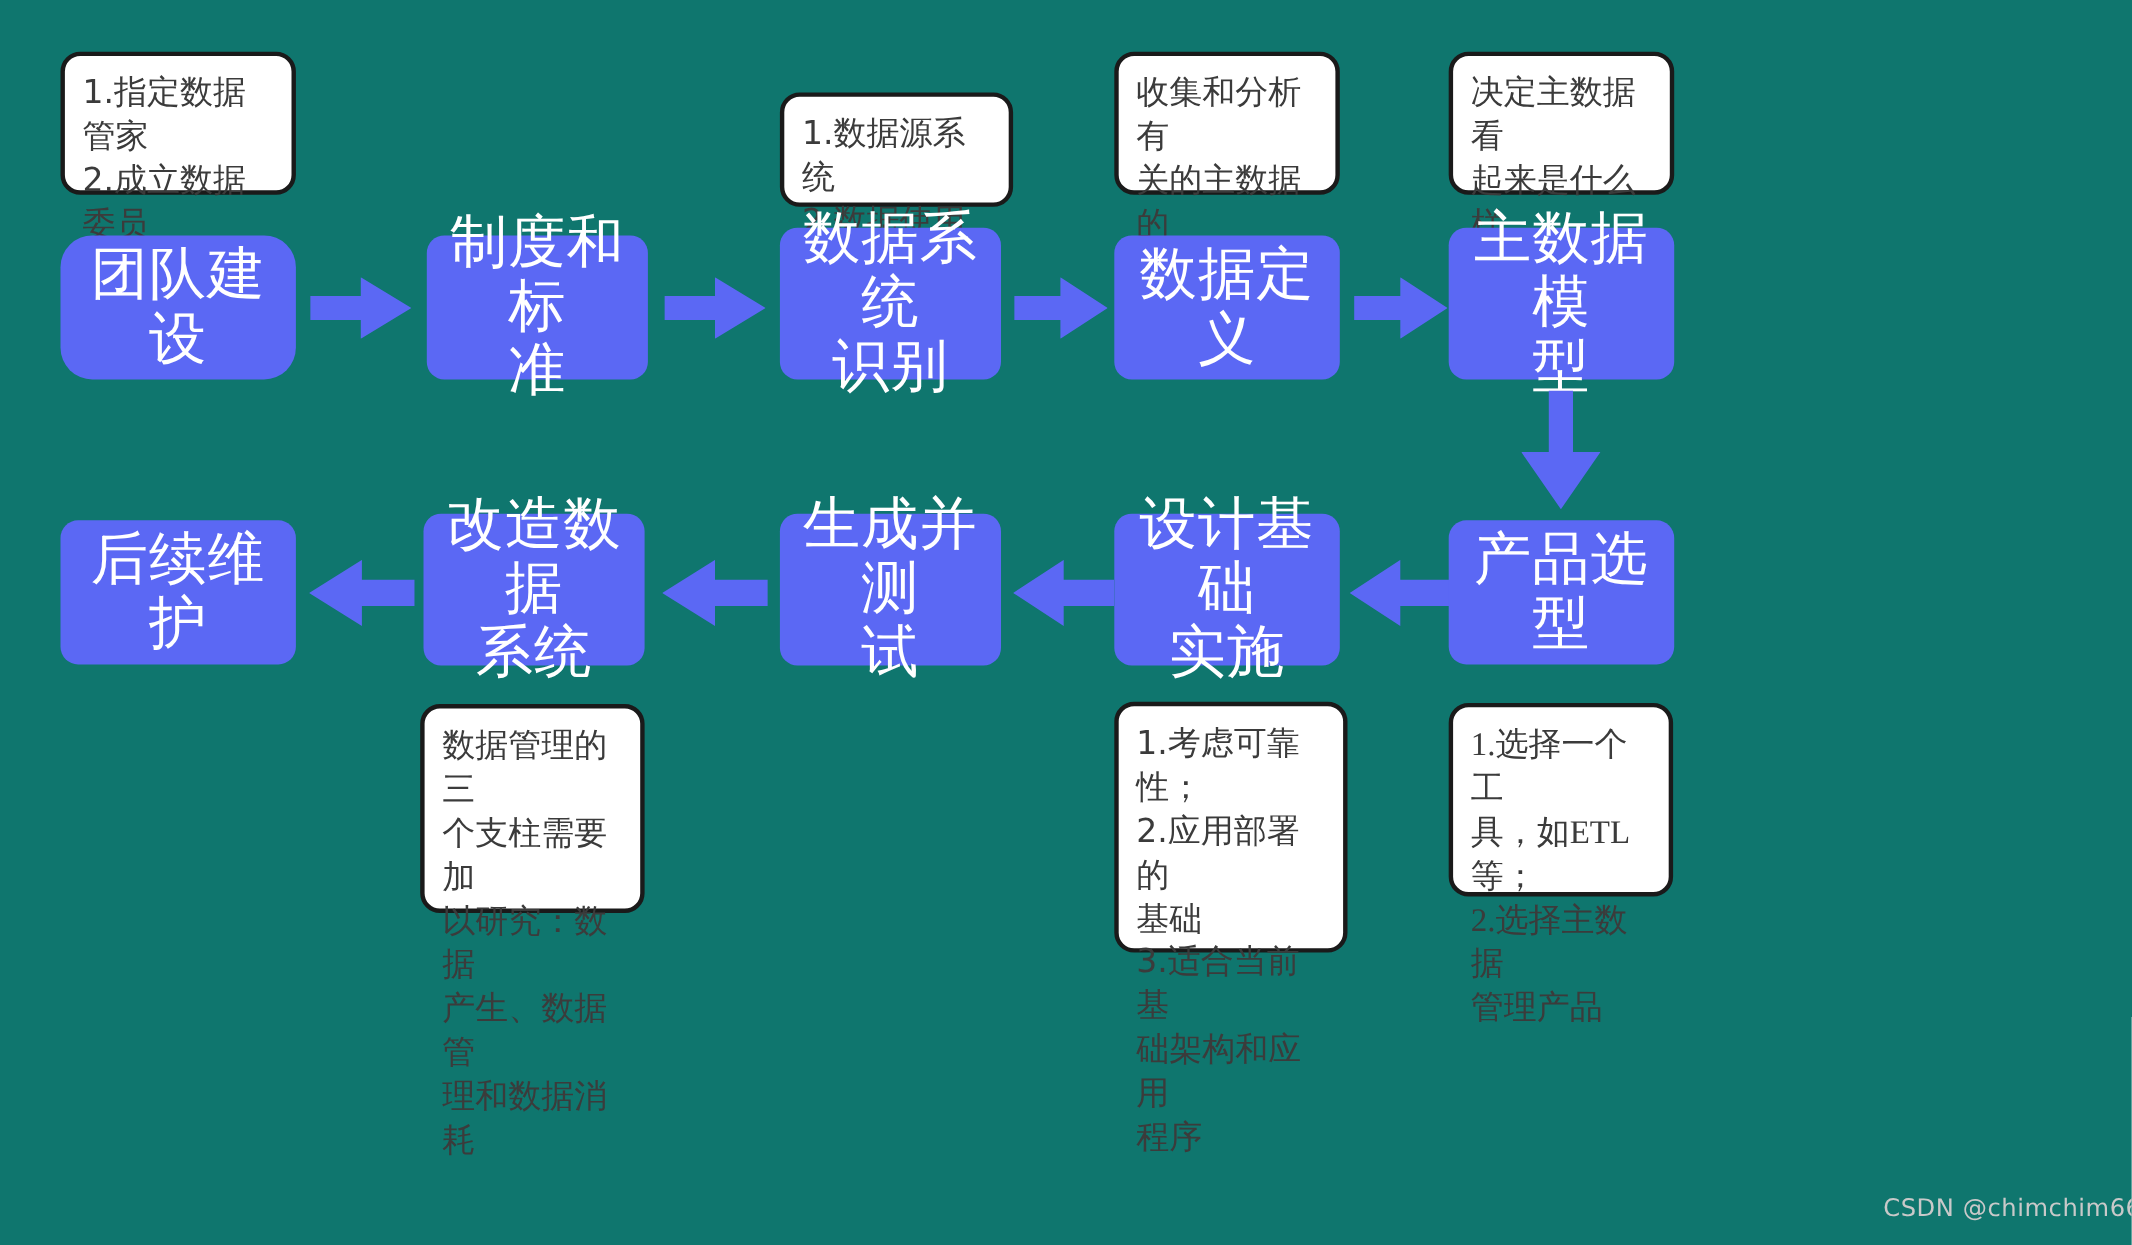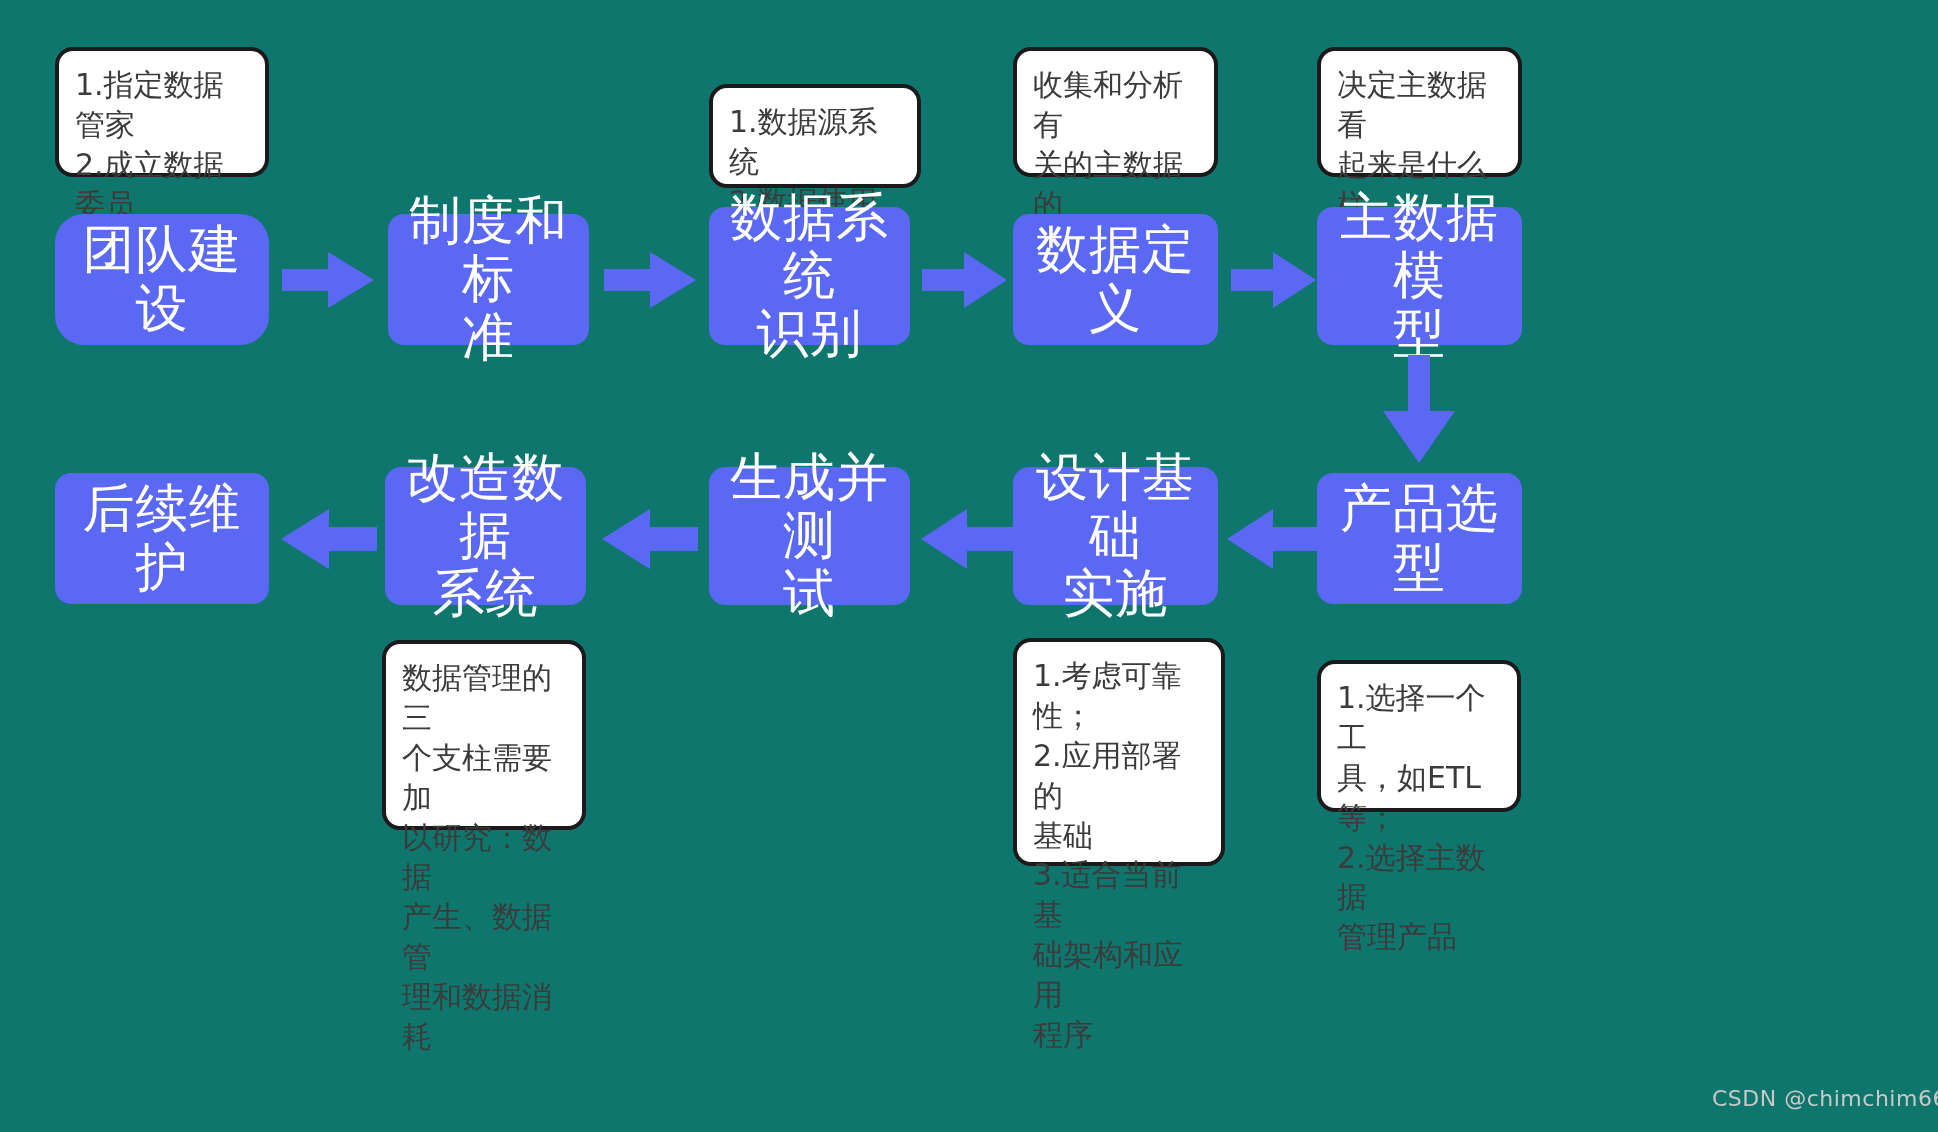--- a/index.html
+++ b/index.html
@@ -176,20 +176,20 @@
 理和数据消耗</div>
 
   <div class="note" style="left:1013px; top:638px; width:212px; height:228px;">1.考虑可靠
 性；
 2.应用部署的
 基础
 3.适合当前基
 础架构和应用
 程序</div>
 
-  <div class="note" style="left:1317px; top:660px; width:204px; height:152px;">1.选择一个工
+  <div class="note" style="left:1317px; top:639px; width:204px; height:176px;font-family:Liberation Serif, serif;">1.选择一个工
 具，如ETL等；
 2.选择主数据
 管理产品</div>
 
   <div class="watermark" style="left:1712px; top:1086px;">CSDN @chimchim66</div>
 
 </div>
 
 </body></html>

